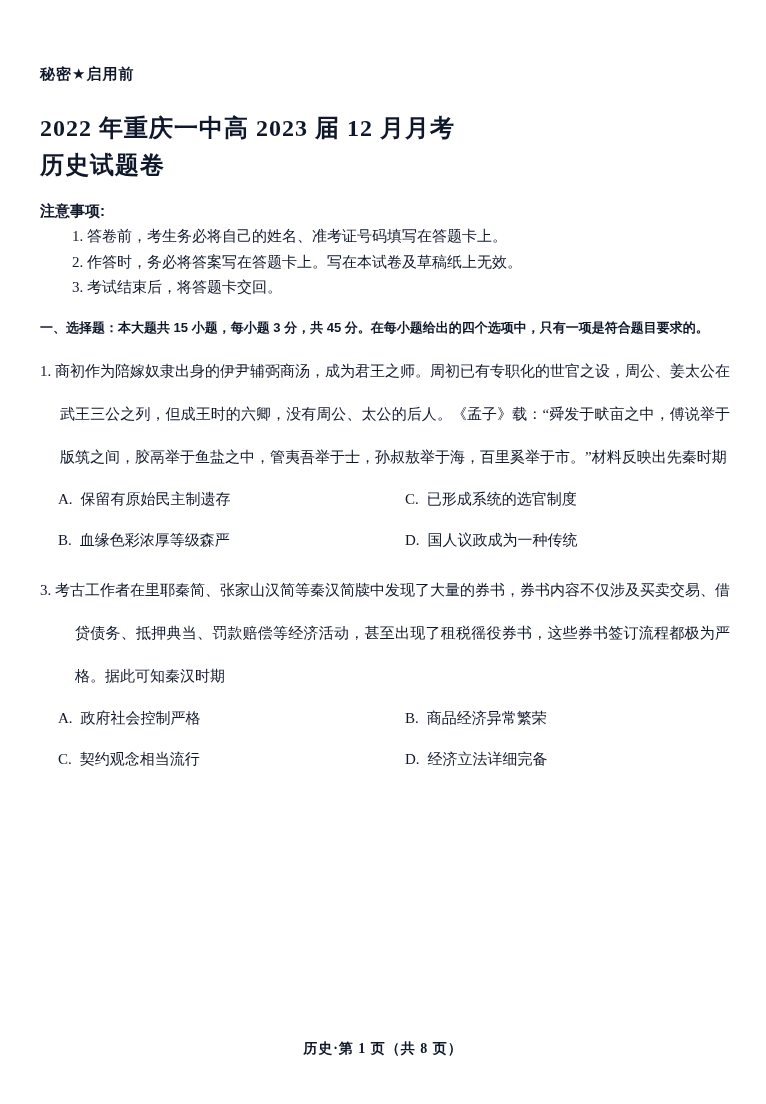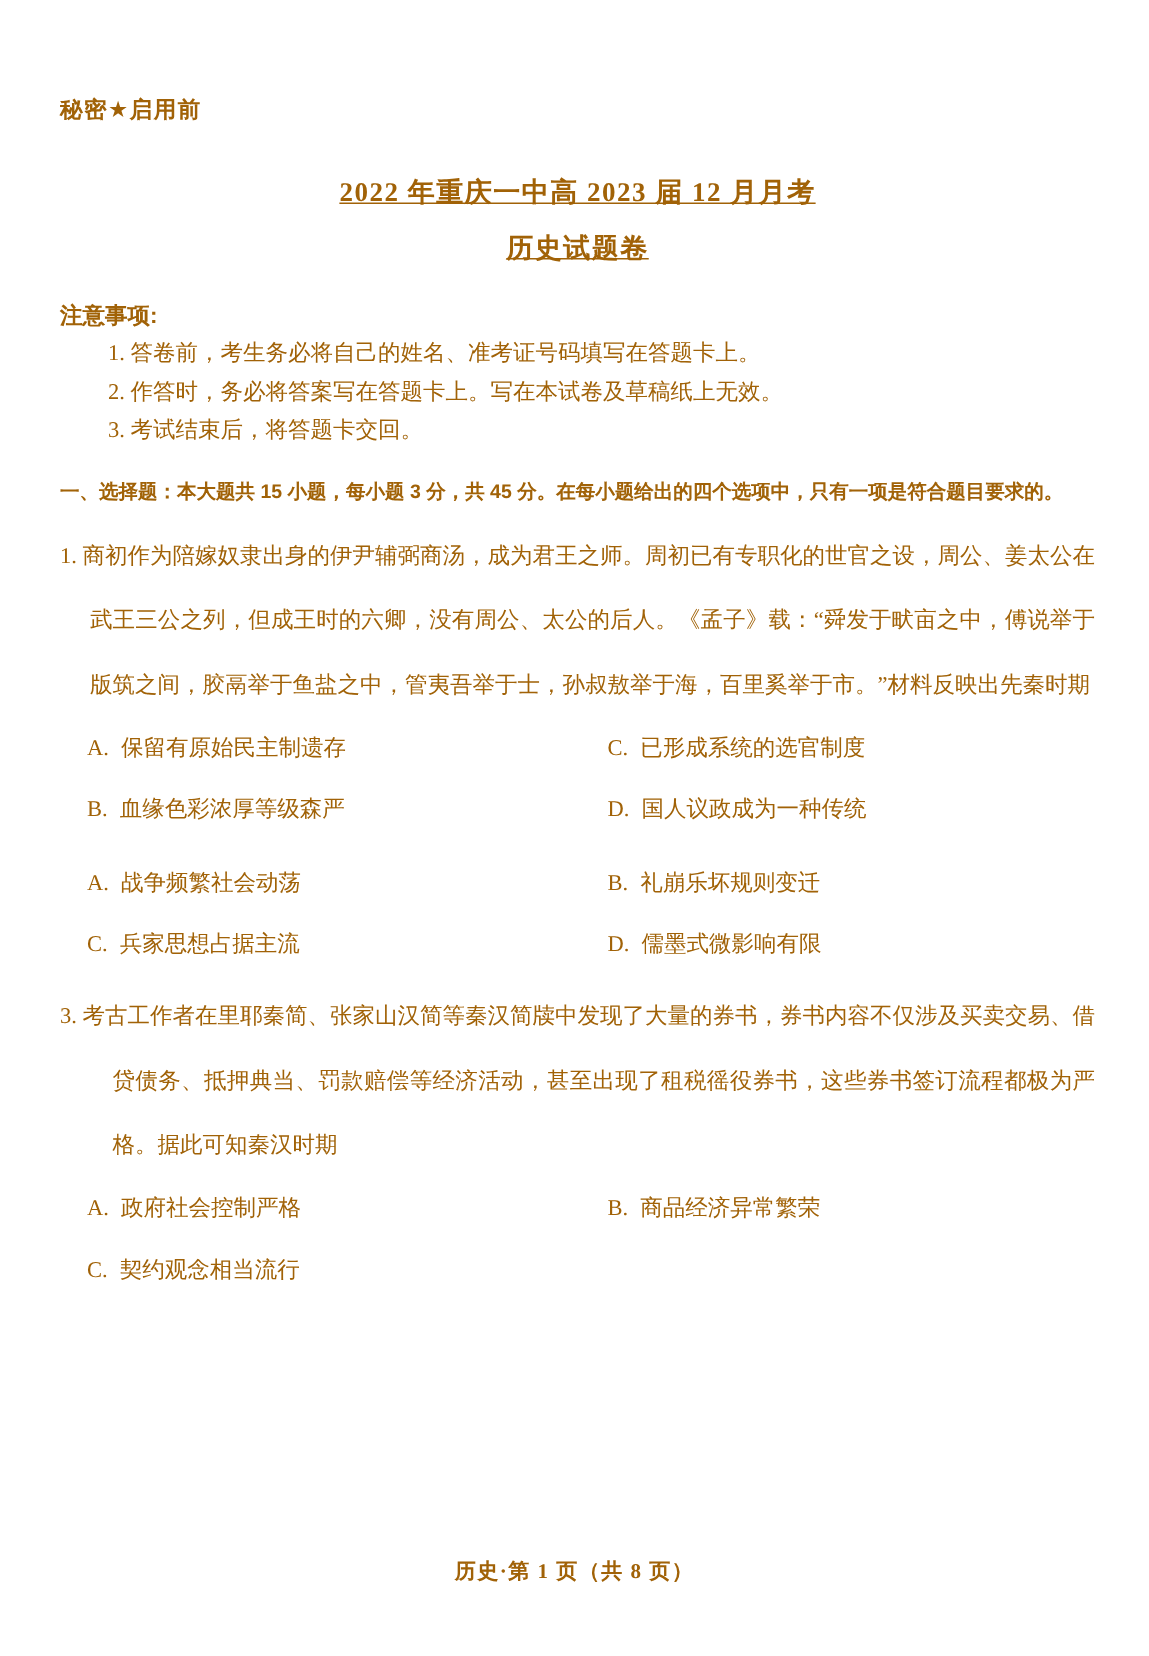--- a/index.html
+++ b/index.html
@@ -3,43 +3,41 @@
 <meta charset="utf-8">
 <style>
   * { margin: 0; padding: 0; box-sizing: border-box; }
   html, body { background: #e8e8e8; }
   .page {
     position: relative;
     width: 766px;
     height: 1104px;
     margin: 0 auto;
     background: #ffffff;
-    color: #a16207;
+    color: #0f172a;
     font-family: "Liberation Serif", "DejaVu Serif", serif;
     overflow: hidden;
   }
   .content { padding: 0 36px 0 40px; }
 
   .classification {
     margin-top: 64px;
     font-family: "Liberation Sans", "DejaVu Sans", sans-serif;
     font-weight: 700;
     font-size: 15px;
     line-height: 20px;
     letter-spacing: 1px;
   }
 
   .title {
     margin-top: 26px;
-    text-align: center;
     font-weight: 700;
-    font-size: 18px;
+    font-size: 24px;
     line-height: 37px;
     letter-spacing: 1px;
-    text-decoration: underline;
   }
 
   .notice { margin-top: 14px; }
   .notice-heading {
     font-family: "Liberation Sans", "DejaVu Sans", sans-serif;
     font-weight: 700;
     font-size: 15px;
     line-height: 26px;
   }
   .notice-item {
@@ -115,33 +113,28 @@
       <p class="q-stem"><span class="q-num">1.</span> <span>商初作为陪嫁奴隶出身的伊尹辅弼商汤，成为君王之师。周初已有专职化的世官之设，周公、姜太公在武王三公之列，但成王时的六卿，没有周公、太公的后人。《孟子》载：“舜发于畎亩之中，傅说举于版筑之间，胶鬲举于鱼盐之中，管夷吾举于士，孙叔敖举于海，百里奚举于市。”材料反映出先秦时期</span></p>
       <div class="options">
         <div class="option"><span class="option-label">A.</span><span>保留有原始民主制遗存</span></div>
         <div class="option"><span class="option-label">C.</span><span>已形成系统的选官制度</span></div>
         <div class="option"><span class="option-label">B.</span><span>血缘色彩浓厚等级森严</span></div>
         <div class="option"><span class="option-label">D.</span><span>国人议政成为一种传统</span></div>
       </div>
     </div>
 
     <div class="question q2">
-      <div class="options">
-        <div class="option"><span class="option-label">A.</span><span>战争频繁社会动荡</span></div>
-        <div class="option"><span class="option-label">B.</span><span>礼崩乐坏规则变迁</span></div>
-        <div class="option"><span class="option-label">C.</span><span>兵家思想占据主流</span></div>
-        <div class="option"><span class="option-label">D.</span><span>儒墨式微影响有限</span></div>
-      </div>
     </div>
 
     <div class="question q3">
       <p class="q-stem"><span class="q-num">3.</span> <span>考古工作者在里耶秦简、张家山汉简等秦汉简牍中发现了大量的券书，券书内容不仅涉及买卖交易、借贷债务、抵押典当、罚款赔偿等经济活动，甚至出现了租税徭役券书，这些券书签订流程都极为严格。据此可知秦汉时期</span></p>
       <div class="options">
         <div class="option"><span class="option-label">A.</span><span>政府社会控制严格</span></div>
         <div class="option"><span class="option-label">B.</span><span>商品经济异常繁荣</span></div>
         <div class="option"><span class="option-label">C.</span><span>契约观念相当流行</span></div>
+        <div class="option"><span class="option-label">D.</span><span>经济立法详细完备</span></div>
       </div>
     </div>
 
   </div>
 
   <div class="footer">历史·第 1 页（共 8 页）</div>
 </div>
 
 </body></html>

